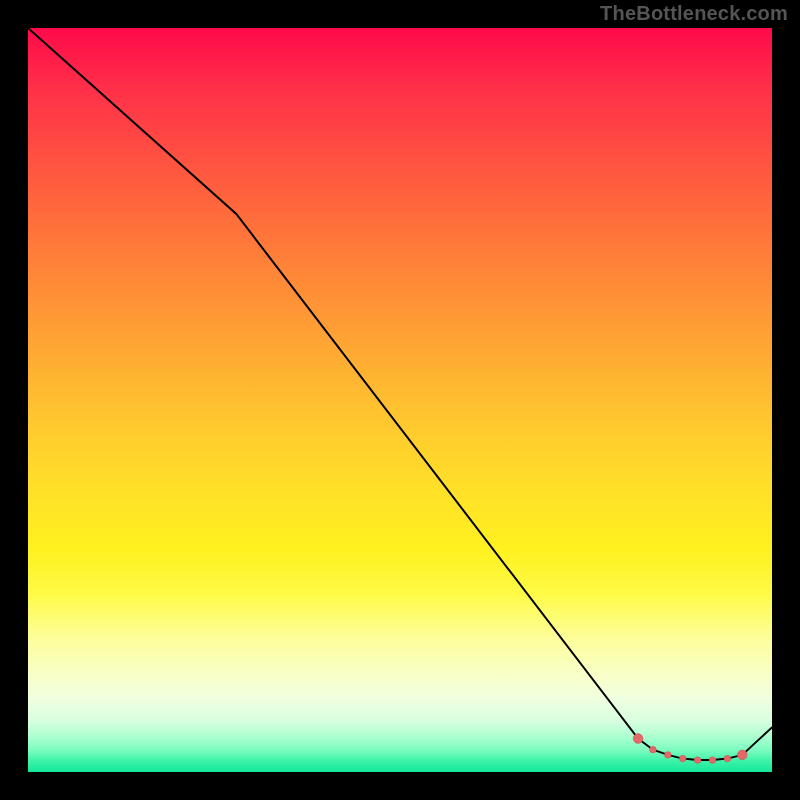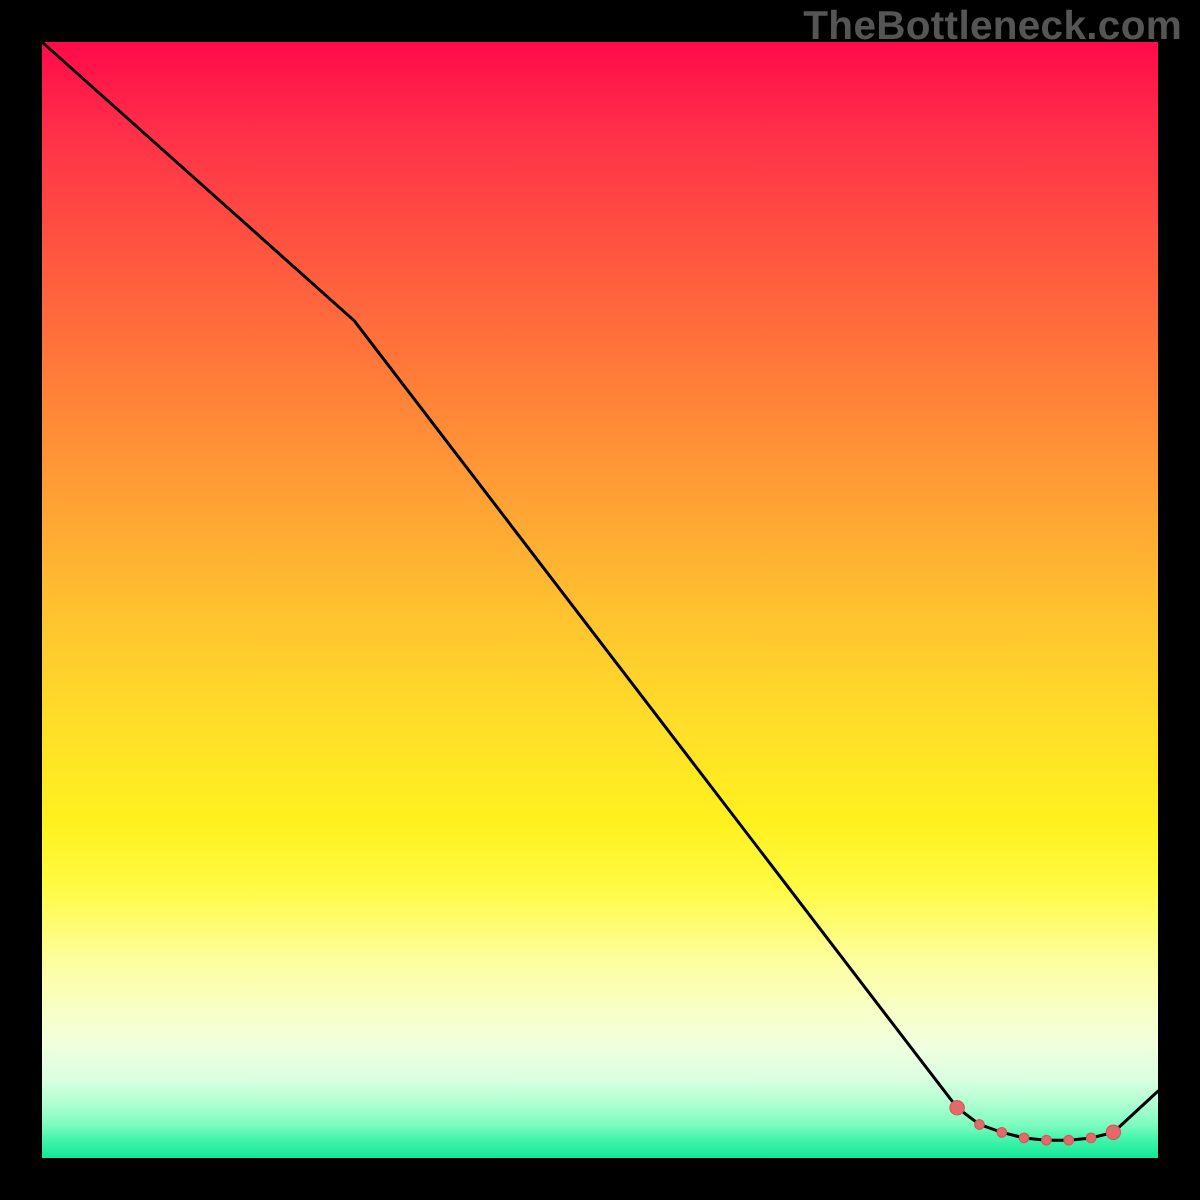--- a/index.html
+++ b/index.html
@@ -15,21 +15,21 @@
     position: relative;
     width: 800px;
     height: 800px;
     background: #000;
   }
   .watermark {
     position: absolute;
     top: 2px;
     right: 12px;
     color: #555;
-    font-size: 27px;
+    font-size: 20px;
     font-weight: 600;
     letter-spacing: 0.2px;
     z-index: 10;
   }
   .plot {
     position: absolute;
     left: 28px;
     top: 28px;
     width: 744px;
     height: 744px;

